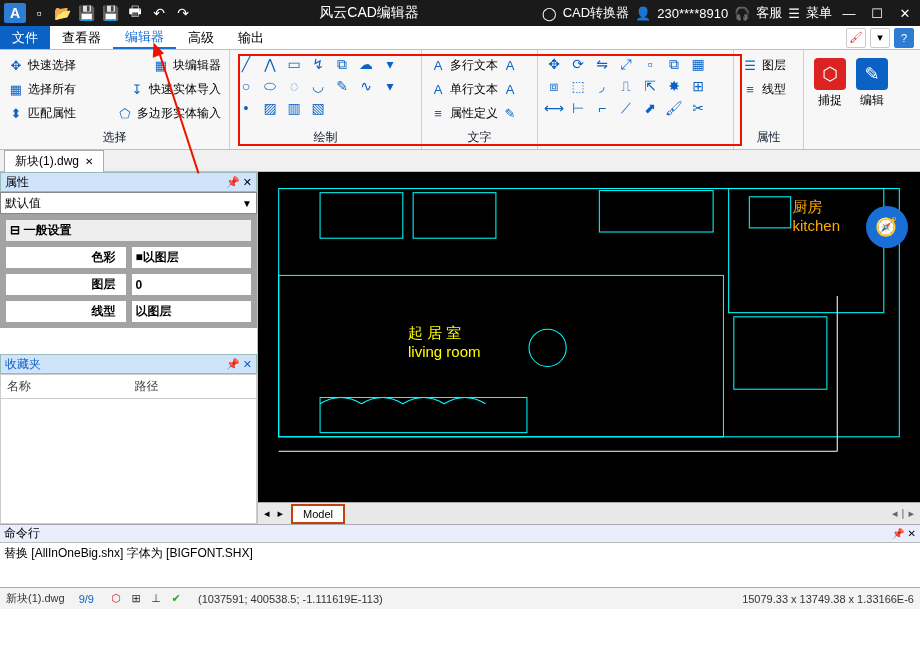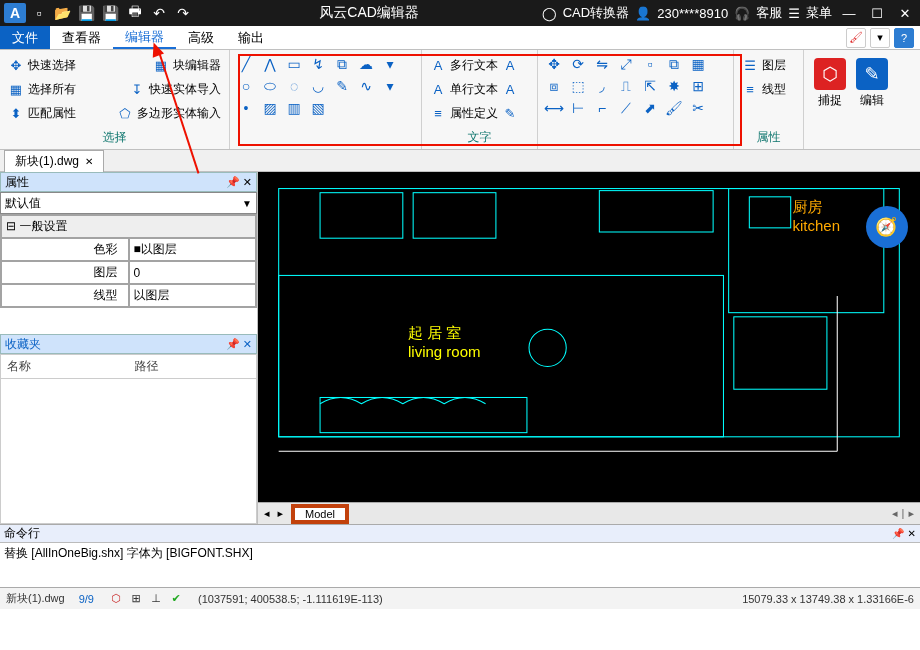--- a/index.html
+++ b/index.html
@@ -16,56 +16,56 @@
   .menubar { height: 24px; background: #fff; border-bottom: 1px solid #c0c0c0; display: flex; align-items: stretch; }
   .menubar .tab { padding: 0 12px; display: flex; align-items: center; font-size: 13px; cursor: pointer; }
   .menubar .tab.file { background: #0b62c4; color: #fff; }
   .menubar .tab.active { color: #1a6fd6; border-bottom: 2px solid #1a6fd6; }
   .menubar .rtools { margin-left:auto; display:flex; align-items:center; gap:4px; padding-right:6px;}
   .menubar .rtools .sq { width:20px;height:20px;display:flex;align-items:center;justify-content:center;border:1px solid #ccc;border-radius:2px;cursor:pointer;font-size:11px;}
 
   .ribbon { height: 100px; background: #f7f7f7; border-bottom: 1px solid #c0c0c0; display: flex; position:relative;}
   .panel { border-right: 1px solid #d0d0d0; display: flex; flex-direction: column; padding: 4px 6px 0; }
   .panel .body { flex:1; display:flex; flex-direction:column; gap:2px;}
-  .panel .lbl { text-align:center; font-size:12px; padding: 2px 0 3px; color:#0f766e;}
+  .panel .lbl { text-align:center; font-size:12px; padding: 2px 0 3px; color:#0f172a;}
   .row { display:flex; align-items:center; gap:4px; }
   .ritem { display:flex; align-items:center; gap:4px; height:22px; padding:0 2px; cursor:pointer; font-size:12px;}
   .ritem .ic { width:16px;height:16px;display:inline-flex;align-items:center;justify-content:center;font-size:13px;color:#0b62c4;}
   .toolico { width:20px;height:20px;display:inline-flex;align-items:center;justify-content:center;font-size:14px;color:#0b62c4;cursor:pointer;}
   .bigbtn { width:40px; display:flex; flex-direction:column; align-items:center; gap:2px; cursor:pointer; padding-top:4px;}
   .bigbtn .bic { width:32px;height:32px;background:#0b62c4;border-radius:4px;display:flex;align-items:center;justify-content:center;color:#fff;font-size:18px;}
   .redbox { position:absolute; border:2px solid #e10; pointer-events:none;}
   .arrow { position:absolute; width:2px; background:#e10; transform-origin:top left; pointer-events:none;}
   .arrowhead { position:absolute; width:0;height:0;border-left:6px solid transparent;border-right:6px solid transparent;border-bottom:14px solid #e10; pointer-events:none;}
 
   .doctabs { height: 22px; background:#f0f0f0; border-bottom:1px solid #c0c0c0; display:flex; align-items:center; padding-left:4px;}
   .doctabs .dta { background:#fff;border:1px solid #aaa;border-bottom:none;padding:2px 10px;font-size:12px;display:flex;align-items:center;gap:6px;}
 
   .work { display:flex; height: 352px;}
   .leftpane { width:258px; display:flex; flex-direction:column; border-right:1px solid #c0c0c0;}
   .pheader { height:20px; background:#cfe3fb; border:1px solid #9bb; padding:0 4px; display:flex; align-items:center; font-size:12px;}
   .pheader .pin { margin-left:auto; font-size:11px;}
   .dropdown { height:22px; border:1px solid #888; display:flex; align-items:center; padding:0 4px; background:#fff;}
   .dropdown .dd { margin-left:auto;font-size:10px;}
   .proptbl { border-collapse:collapse; width:100%; font-size:12px;}
-  .proptbl td { border:2px solid #a3a3a3; padding:2px 4px; height:18px;}
+  .proptbl td { border:6px solid #a3a3a3; padding:2px 4px; height:18px;font-weight:bold;}
   .proptbl .hd { background:#eee;}
   .proptbl .k { width:50%; text-align:right; padding-right:10px;}
   .favpane { flex:1; display:flex;flex-direction:column;}
   .favbody { flex:1; background:#fff; border:1px solid #ccc;}
   .favhdr { display:flex; border-bottom:1px solid #ccc; font-size:12px; color:#444;}
   .favhdr div { padding:3px 6px;}
 
   .canvas { flex:1; background:#000; position:relative; overflow:hidden;}
   .canvas svg { position:absolute; inset:0;}
   .cadtxt { color:#ff0; font-family: SimSun, serif; font-size:15px; position:absolute;}
   .badge { position:absolute; right:12px; top:34px; width:42px;height:42px;border-radius:50%;background:#1a6fd6;display:flex;align-items:center;justify-content:center;color:#fff;font-size:18px;}
 
   .modeltabs { height:22px; background:#e8e8e8; border-top:1px solid #aaa; display:flex; align-items:center; padding:0 6px; gap:8px;}
-  .mtab { background:#fff;border:4px solid #c2410c;padding:0 10px;height:20px;font-size:11px;display:flex;align-items:center;}
+  .mtab { background:#fff;border:2px solid #c2410c;padding:0 10px;height:20px;font-size:11px;display:flex;align-items:center;}
   .mtabs-r { margin-left:auto; display:flex; gap:4px;}
   .mtabs-r span{font-size:11px;color:#666;cursor:pointer;}
 
   .cmdline { border-top:1px solid #aaa;}
   .cmdhdr { height:18px;background:#e8eefb;border-bottom:1px solid #bbb;padding:0 4px;font-size:12px;display:flex;align-items:center;}
   .cmdbody { height:44px; padding:2px 4px; font-size:12px; background:#fff;}
   .cmdinput { height:20px; border-top:1px solid #ccc; display:flex; align-items:center; padding:0 4px; font-size:12px;}
 
   .status { height:22px; background:#f3f3f3; border-top:1px solid #aaa; display:flex; align-items:center; padding:0 6px; font-size:11px; gap:14px; color:#333;}
   .status .sicons { display:flex; gap:4px;}
@@ -170,20 +170,21 @@
           <span class="toolico">∿</span>
           <span class="toolico">▾</span>
         </div>
       <div class="row">
           <span class="toolico">•</span>
           <span class="toolico">▨</span>
           <span class="toolico">▥</span>
           <span class="toolico">▧</span>
         </div>
     </div>
+    <div class="lbl">绘制</div>
   </div>
 
   <div class="panel" style="width:116px;">
     <div class="body">
       <div class="ritem">
           <span class="ic">A</span>
           <span>多行文本</span>
           <span class="ic">A</span>
         </div>
       <div class="ritem">

